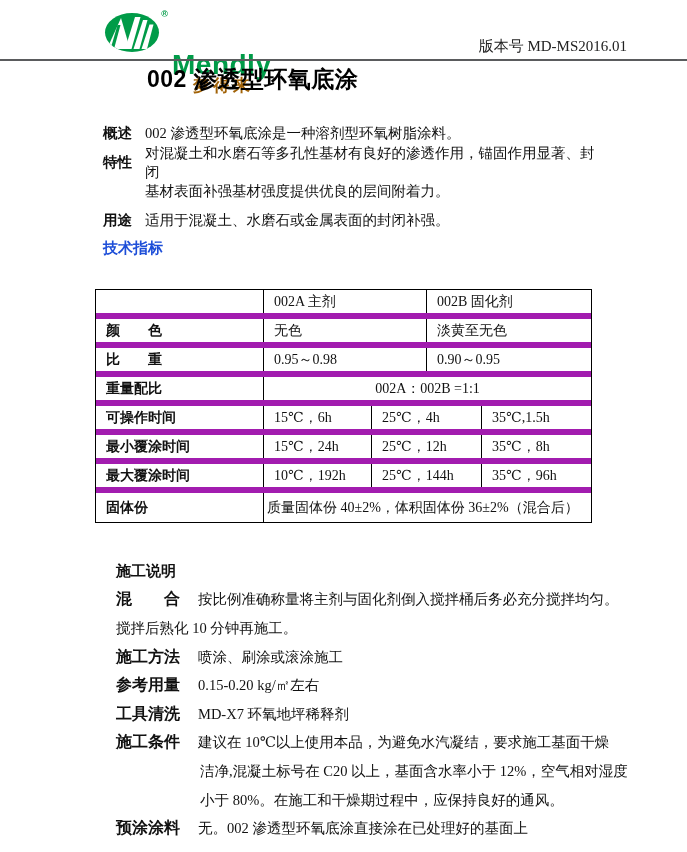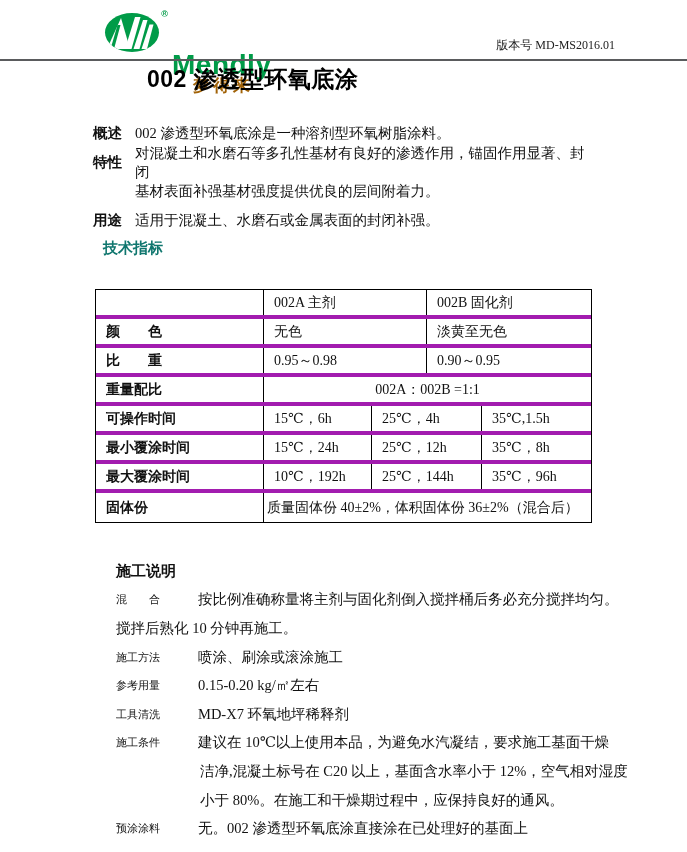--- a/index.html
+++ b/index.html
@@ -10,55 +10,55 @@
   
   .logo { position:absolute; left:104px; top:12px; display:flex; align-items:flex-start; }
   .logo-mark { position:relative; width:66px; height:44px; }
   .reg { position:absolute; right:2px; top:-3px; font-size:9px; font-weight:bold;
          font-family:"Liberation Sans","DejaVu Sans",sans-serif; }
   .logo-text { margin-left:2px;margin-top:41px; }
   .logo-en { font-family:"Liberation Sans","DejaVu Sans",sans-serif; font-weight:bold;
              font-size:28px; line-height:24px; letter-spacing:0.5px; }
   .logo-cn { font-family:"Liberation Sans","DejaVu Sans",sans-serif; font-weight:bold;
              font-size:17px; line-height:17px; letter-spacing:3px; margin-left:21px; }
-  .version { position:absolute; top:37px; right:72px; font-size:12px; color:#222; }
+  .version { position:absolute; top:37px; right:60px; font-size:15px; color:#222; }
   .rule { position:absolute; left:0; top:59px; width:687px; border-top:2px solid #5a5b5d; }
 
   
   .title { position:absolute; left:103px; top:64px; font-family:"Liberation Sans","DejaVu Sans",sans-serif;
            font-weight:bold; font-size:23px; letter-spacing:0.5px; color:#000;margin-left:44px; }
 
   
-  .overview { position:absolute; left:93px; top:119px; width:492px; font-size:14.5px; }
+  .overview { position:absolute; left:103px; top:119px; width:492px; font-size:14.5px; }
   .ov-line { display:flex; height:29px; align-items:center; }
   .ov-label { width:42px; flex:0 0 42px; font-family:"Liberation Sans","DejaVu Sans",sans-serif;
               font-weight:bold; font-size:14.5px; }
   .ov-indent { padding-left:42px; }
   .section-heading { position:absolute; left:103px; font-family:"Liberation Sans","DejaVu Sans",sans-serif;
-              font-weight:bold; font-size:15px; color:#0f766e; }
+              font-weight:bold; font-size:15px; color:#1d4ed8; }
 
   
   .spec-table { position:absolute; left:95px; top:289px; width:497px; border:1px solid #000;
                 font-size:14px; }
-  .t-row { display:grid; height:29px; border-bottom:4px solid #a21caf; }
+  .t-row { display:grid; height:29px; border-bottom:6px solid #a21caf; }
   .t-row:last-child { border-bottom:none; }
   .cols-3 { grid-template-columns:167px 163px 1fr; }
   .cols-2 { grid-template-columns:167px 1fr; }
   .cols-4 { grid-template-columns:167px 108px 110px 1fr; }
   .t-cell { display:flex; align-items:center; padding-left:10px; overflow:hidden; white-space:nowrap; }
   .t-cell + .t-cell { border-left:1px solid #000; }
   .t-label { font-family:"Liberation Sans","DejaVu Sans",sans-serif; font-weight:bold; font-size:14px; }
   .t-center { justify-content:center; padding-left:0; }
 
   
   .construction { position:absolute; left:116px; top:557px; width:492px; font-size:14.5px; }
   .c-line { display:flex; height:28.6px; align-items:center; }
   .c-heading { font-family:"Liberation Sans","DejaVu Sans",sans-serif; font-weight:bold; font-size:15px; }
   .c-label { width:82px; flex:0 0 82px; font-family:"Liberation Sans","DejaVu Sans",sans-serif;
-             font-weight:normal; font-size:11px; }
+             font-weight:bold; font-size:16px; }
   .c-indent { padding-left:84px; }
   .c-val { white-space:nowrap; }
 </style>
 </head>
 <body>
 
 <div class="page">
 
   <div class="logo">
     <div class="logo-mark">

